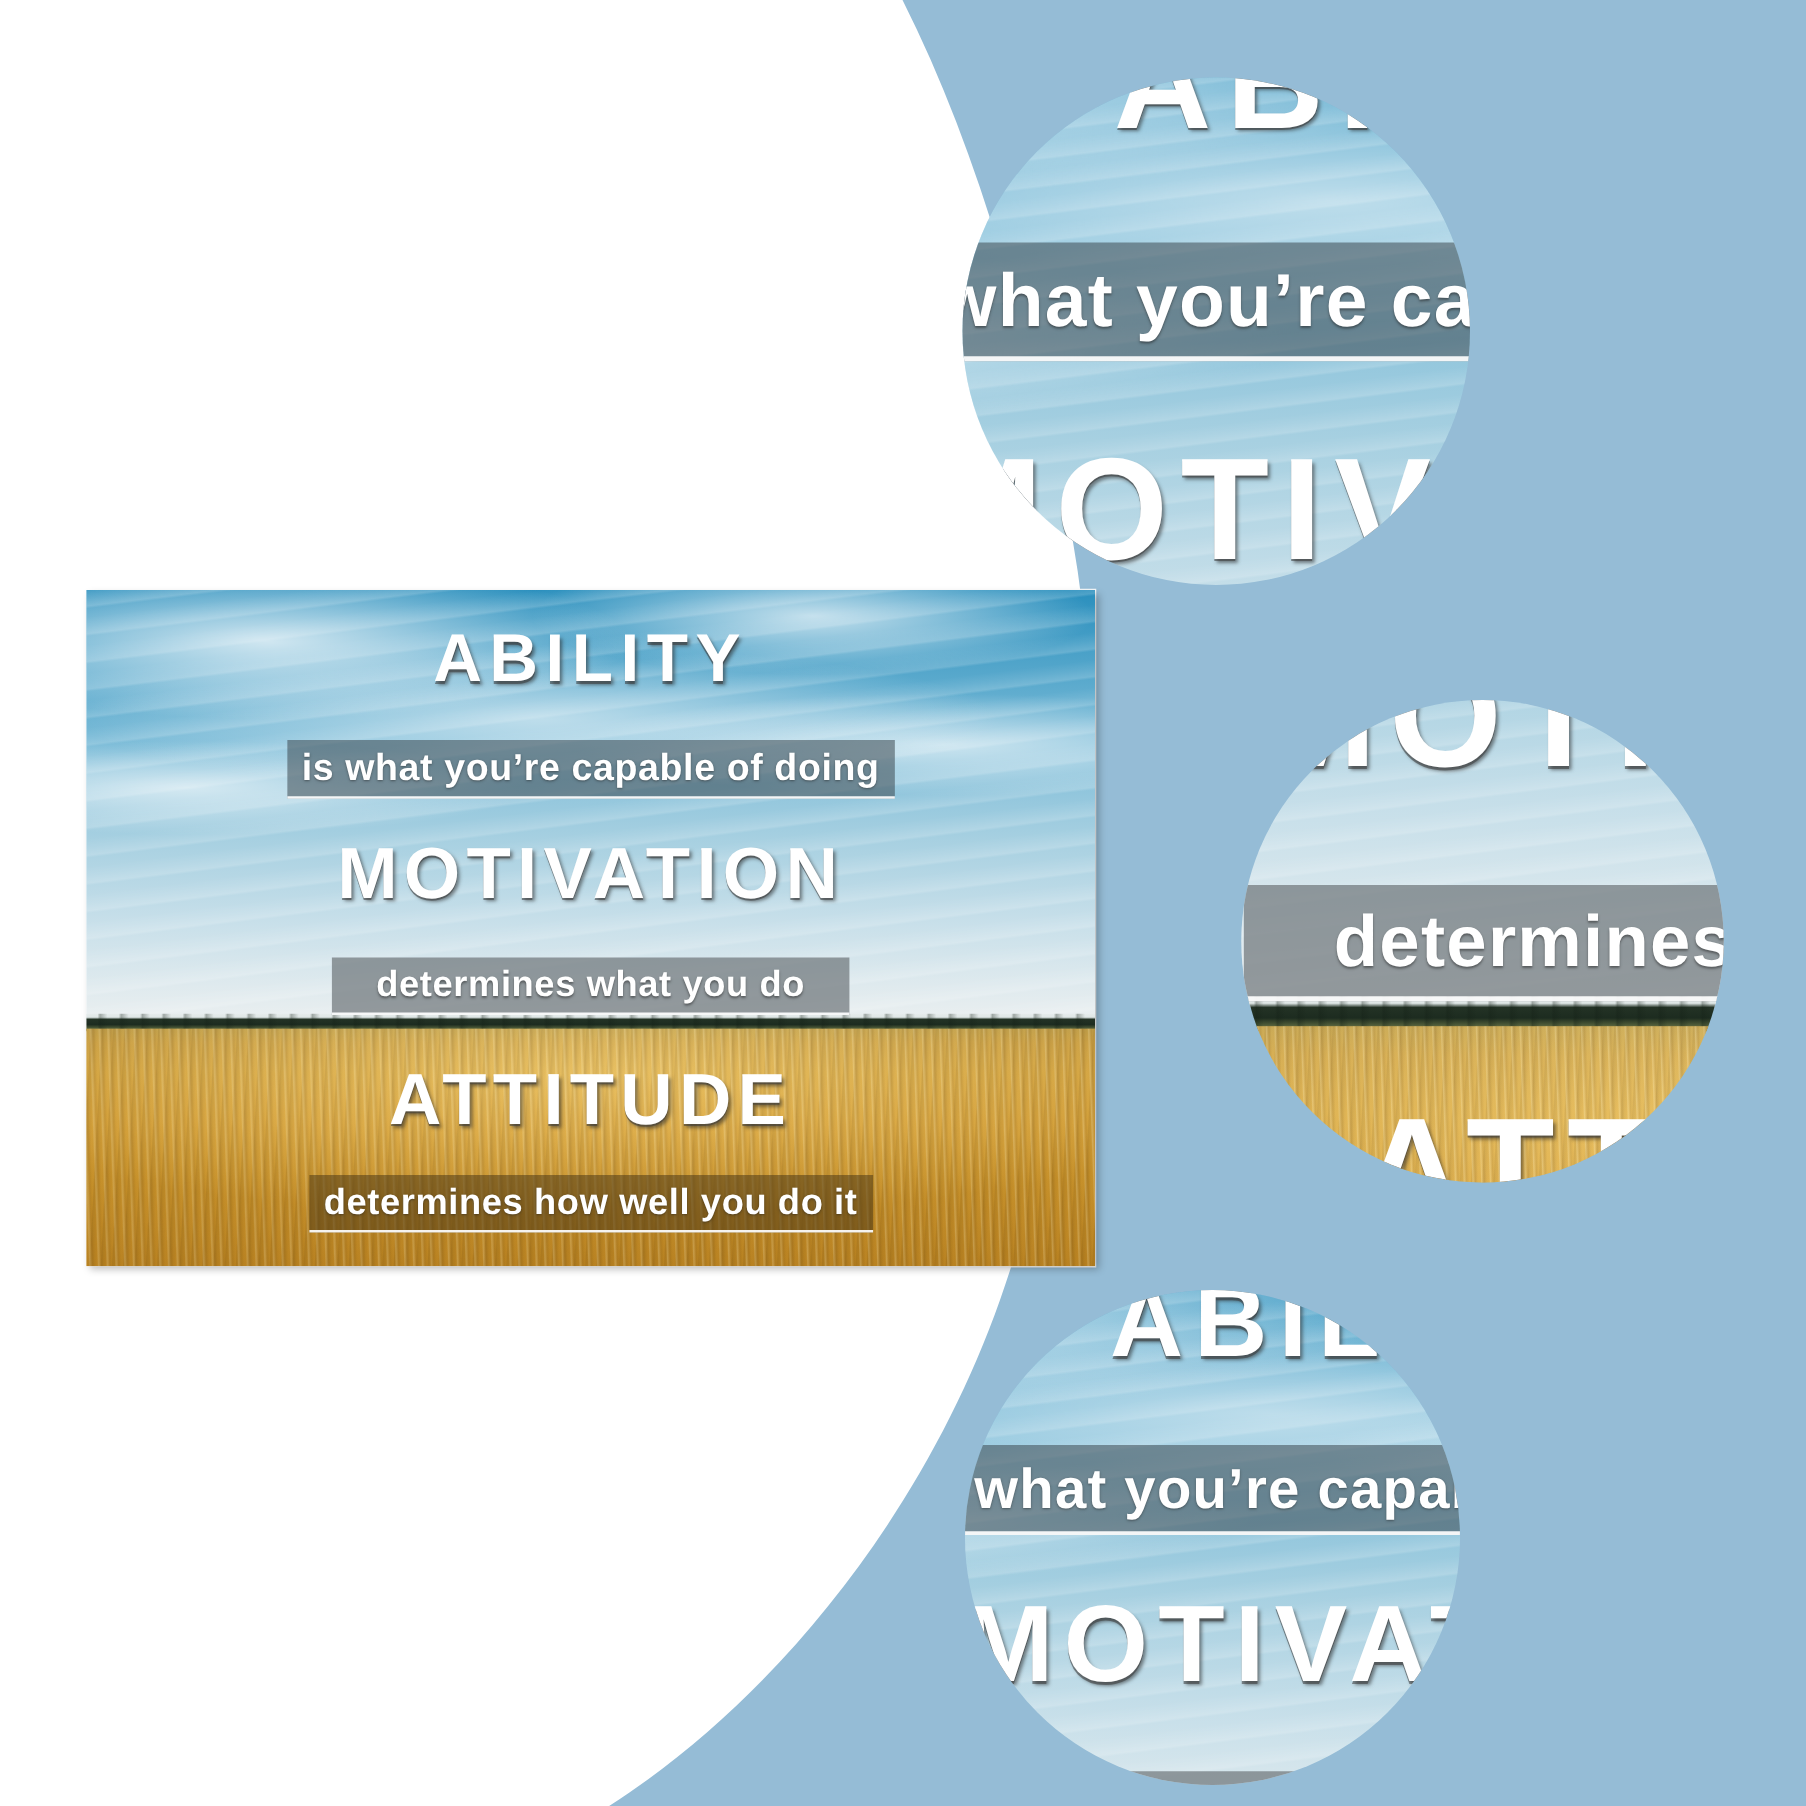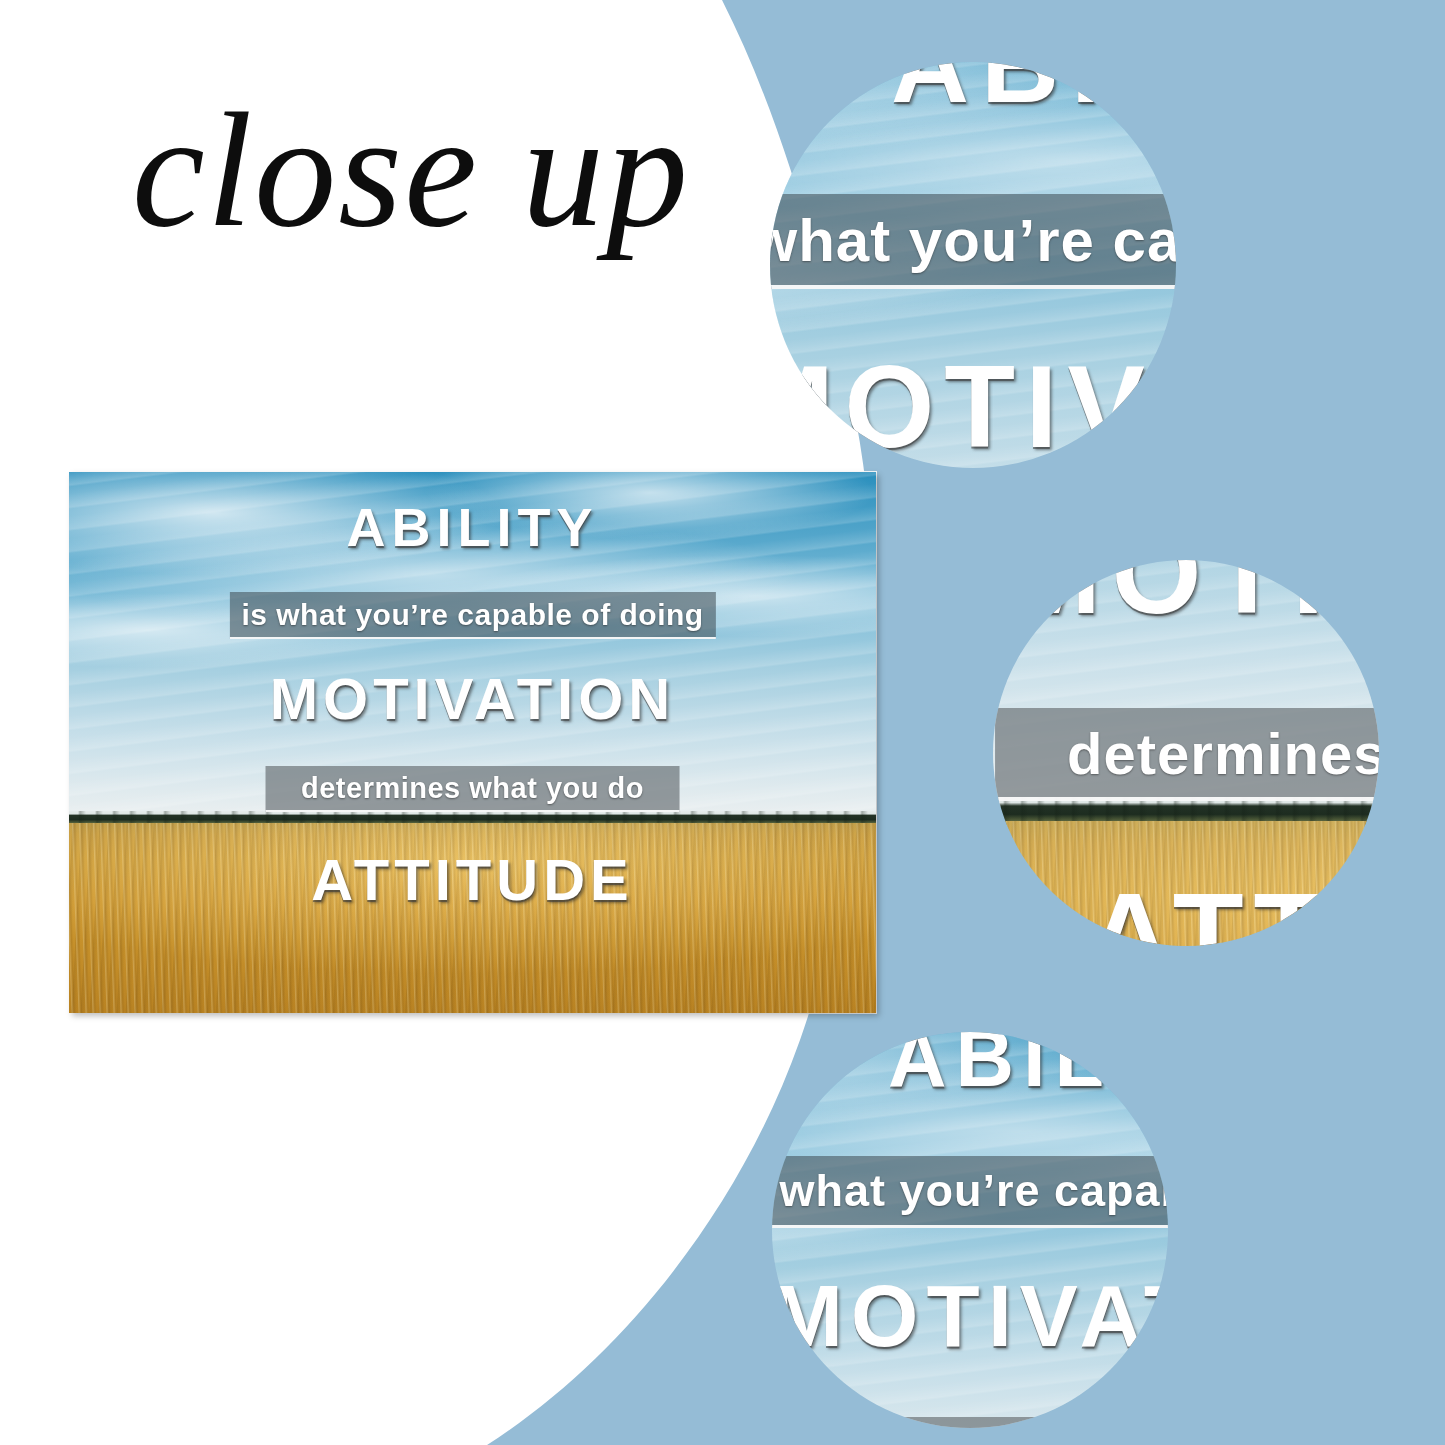--- a/index.html
+++ b/index.html
@@ -226,41 +226,41 @@
 
 <div id="stage">
 
   <svg id="bg-blue-shape" viewBox="0 0 1445 1445" preserveAspectRatio="none">
     <path d="M 722,0 L 1445,0 L 1445,1445 L 487,1445
              C 620,1360 740,1210 800,1040
              C 880,810 900,560 835,330
              C 805,205 770,95 722,0 Z" fill="#95bcd6"></path>
   </svg>
 
-  <div id="headline">close up</div>
 
   <div id="main-poster" class="poster-art">
     <div class="poster-inner" style="width:807px;height:541px;">
       <div class="scene">
         <div class="sky"></div>
         <div class="clouds"></div>
         <div class="treeline"></div>
         <div class="field"></div>
       </div>
       <div class="plate">
         <div class="big-word" style="top:24px;font-size:54px;letter-spacing:6px;">ABILITY</div>
 
         <div class="band band-dark" style="top:120px;font-size:30px;letter-spacing:0.5px;padding:6px 12px 5px;">is what you’re capable of doing</div>
 
         <div class="big-word" style="top:193px;font-size:58px;letter-spacing:5px;">MOTIVATION</div>
 
         <div class="band band-gray" style="top:294px;font-size:29px;letter-spacing:0.5px;padding:6px 36px 5px;">determines what you do</div>
 
         <div class="big-word" style="top:374px;font-size:58px;letter-spacing:5px;">ATTITUDE</div>
 
+        <div class="band band-brown" style="top:468px;font-size:29px;letter-spacing:0.5px;padding:6px 12px 5px;">determines how well you do it</div>
       </div>
     </div>
   </div>
 
   <div id="zoom-circle-top" class="zoom-circle">
     <div class="poster-inner" style="width:1614px;height:1082px;left:-434px;top:-108px;">
       <div class="scene">
         <div class="sky"></div>
         <div class="clouds"></div>
 

